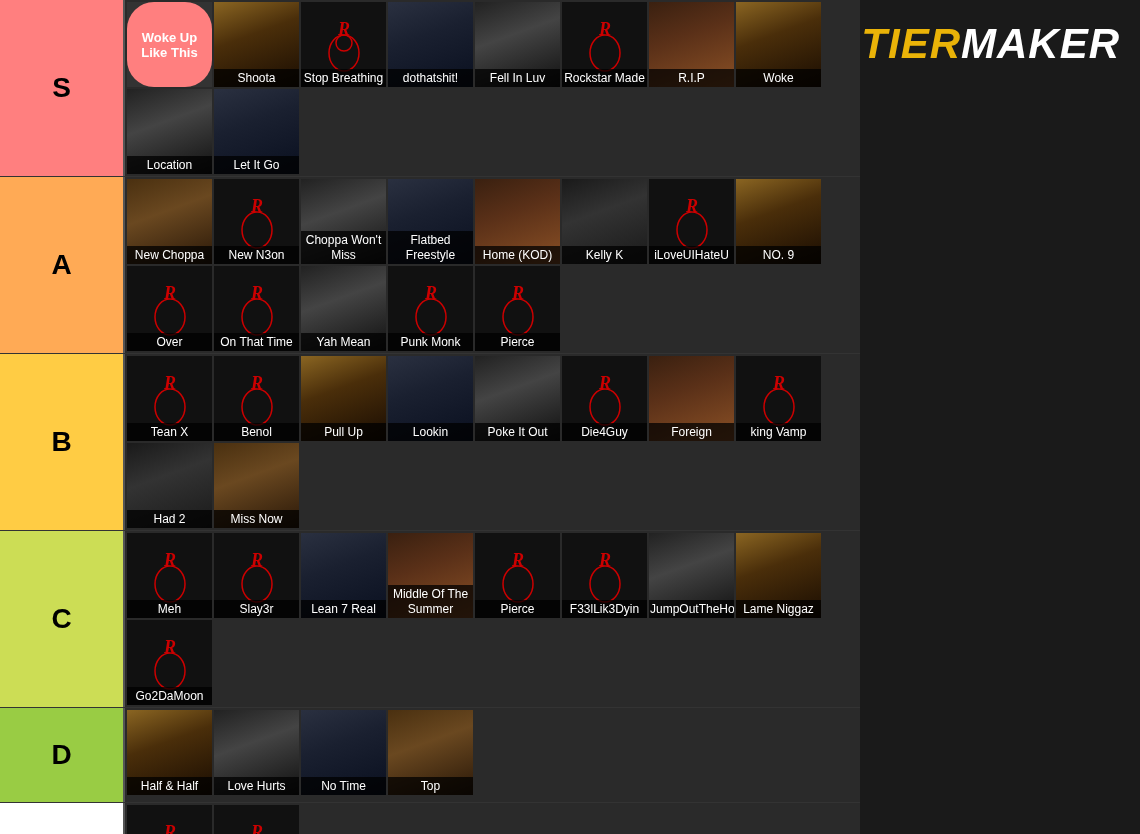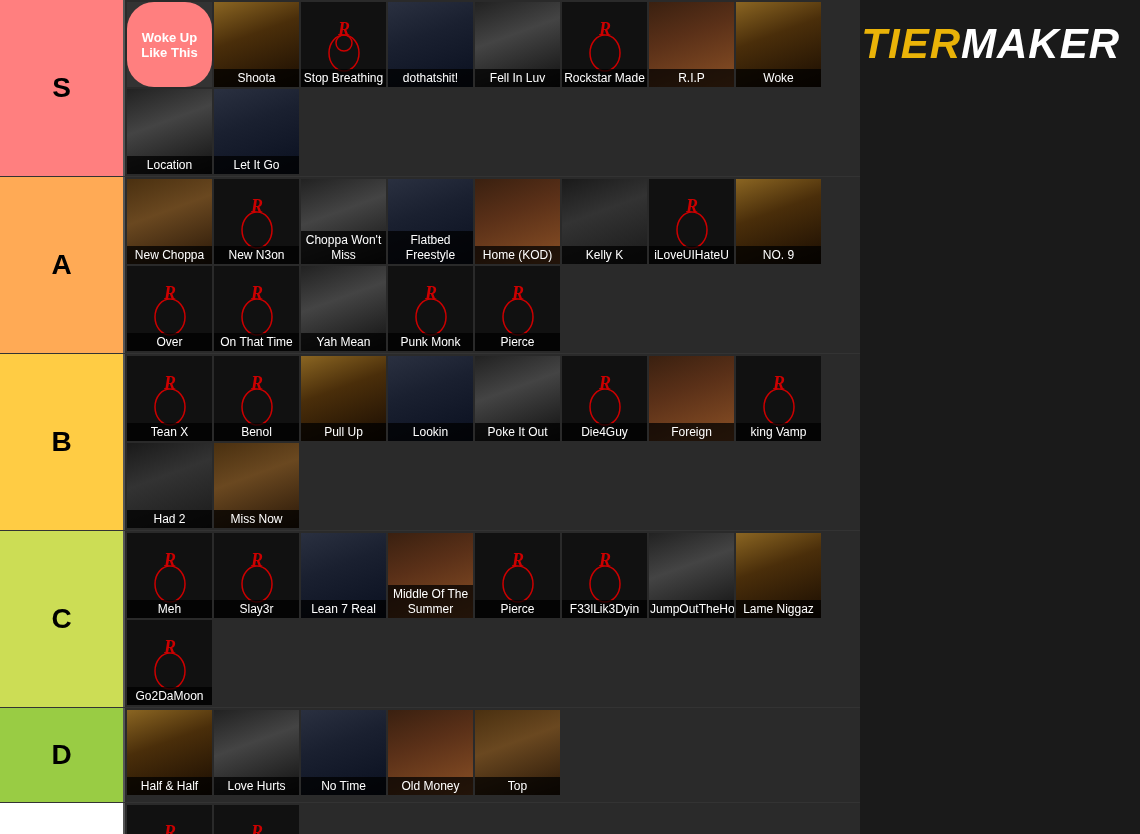--- a/index.html
+++ b/index.html
@@ -469,23 +469,20 @@
     <div class="tier-items">
       <div class="song-card ph1">
         <div class="label">Half &amp; Half</div>
       </div>
       <div class="song-card ph2">
         <div class="label">Love Hurts</div>
       </div>
       <div class="song-card ph3">
         <div class="label">No Time</div>
       </div>
-      <div class="song-card ph4">
-        <div class="label">Old Money</div>
-      </div>
       <div class="song-card ph6">
         <div class="label">Top</div>
       </div>
     </div>
   </div>
 
   <div class="tier-row">
     <div class="tier-label tier-hate multiline">i hate you for dropping this</div>
     <div class="tier-items">
       <div class="song-card red-logo-card">

